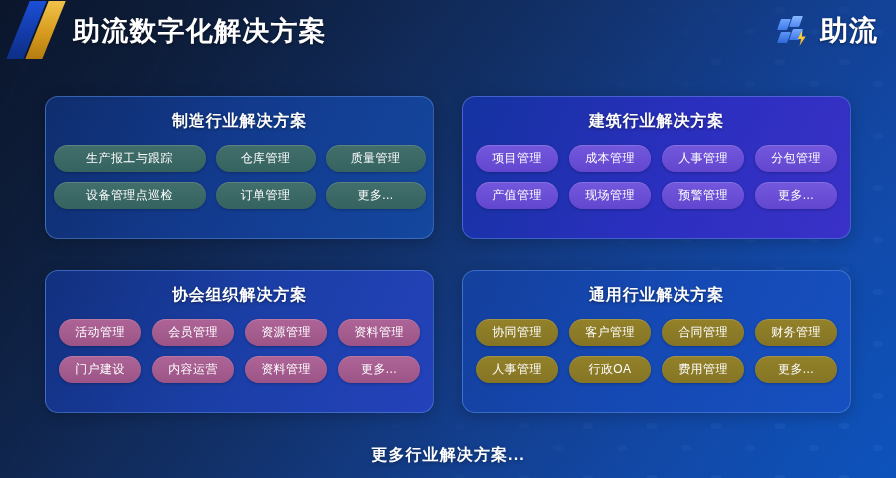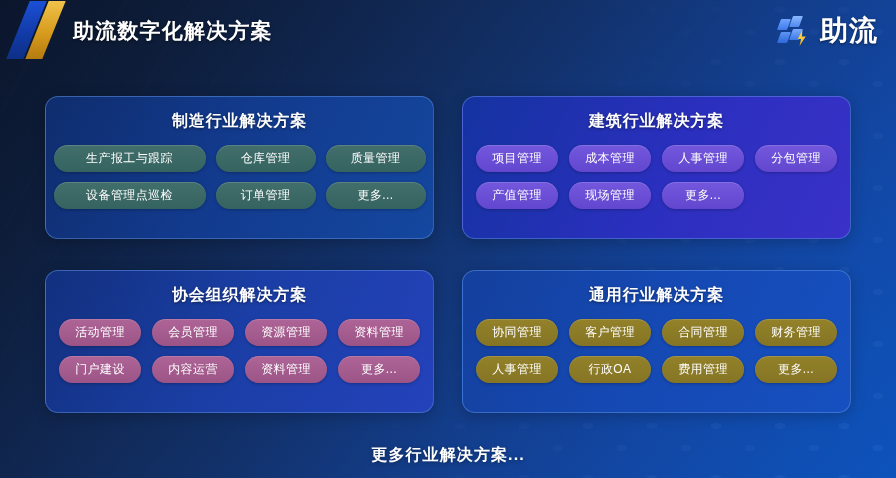--- a/index.html
+++ b/index.html
@@ -99,21 +99,21 @@
     left: 2px;
     background: linear-gradient(180deg, #1b4fd6 0%, #123ba8 55%, #0d2f86 100%);
   }
   .mark-left .slash.gold {
     left: 21px;
     background: linear-gradient(180deg, #f0c24a 0%, #d79b1d 55%, #b47c10 100%);
   }
 
   #app-title {
     color: #ffffff;
-    font-size: 21px;
+    font-size: 27px;
     font-weight: bold;
     letter-spacing: 1.2px;
     text-shadow: 0 1px 3px rgba(0,0,0,0.55);
     white-space: nowrap;
   }
 
   .brand-right {
     position: absolute;
     right: 18px;
     top: 50%;
@@ -293,20 +293,21 @@
 
     <div class="card c1">
       <div class="card-title">建筑行业解决方案</div>
       <div class="pill-grid cols4">
         <div class="pill purple">项目管理</div>
         <div class="pill purple">成本管理</div>
         <div class="pill purple">人事管理</div>
         <div class="pill purple">分包管理</div>
         <div class="pill purple">产值管理</div>
         <div class="pill purple">现场管理</div>
+        <div class="pill purple">预警管理</div>
         <div class="pill purple">更多...</div>
       </div>
     </div>
 
     <div class="card c2">
       <div class="card-title">协会组织解决方案</div>
       <div class="pill-grid cols4">
         <div class="pill pink">活动管理</div>
         <div class="pill pink">会员管理</div>
         <div class="pill pink">资源管理</div>

